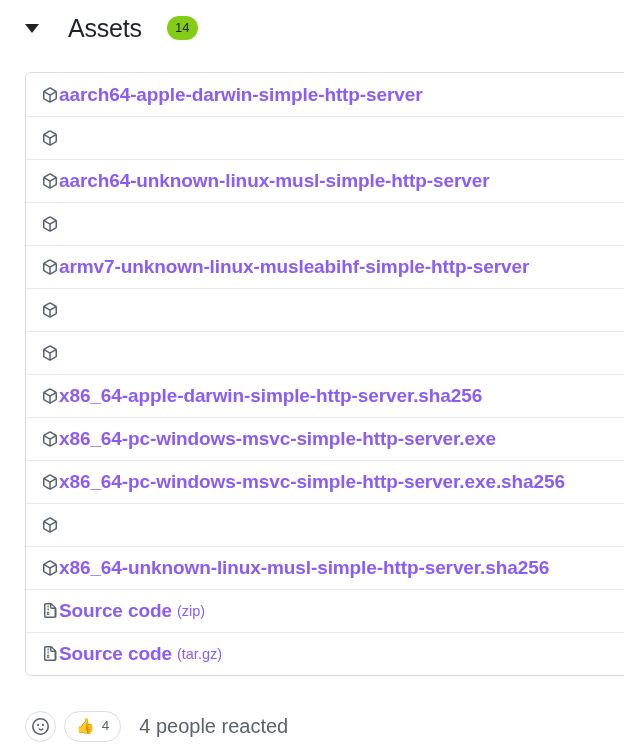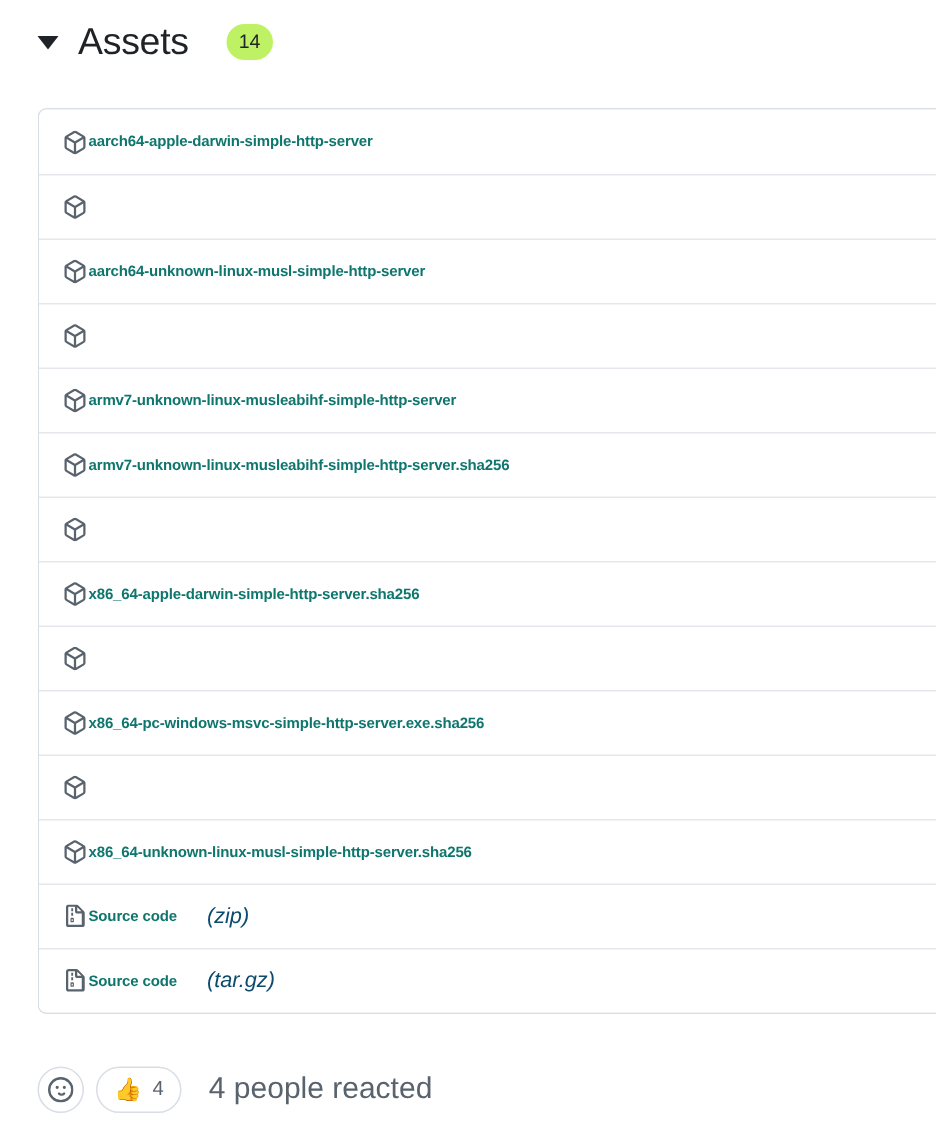--- a/index.html
+++ b/index.html
@@ -42,32 +42,33 @@
     margin-right: 1px;
     flex: 0 0 auto;
   }
   .assets-title {
     font-size: 25px;
     font-weight: 400;
     line-height: 30px;
     letter-spacing: -0.2px;
     color: #1f2328;
     white-space: nowrap;
+    margin-left: 16px;
   }
   .assets-count {
     display: inline-flex;
     align-items: center;
     justify-content: center;
     min-width: 31px;
     height: 24px;
     padding: 0 8px;
     margin-left: 13px;
     box-sizing: border-box;
     border-radius: 12px;
-    background: #bef264;
+    background: #84cc16;
     color: #1f2328;
     font-size: 13px;
     line-height: 24px;
     font-weight: 400;
   }
 
   
   .assets-box {
     position: absolute;
     left: 25px;
@@ -98,34 +99,33 @@
     display: inline-flex;
     align-items: center;
     justify-content: center;
     color: #59636e;
     margin-right: 1px;
   }
   .asset-icon svg {
     display: block;
   }
   .asset-link {
-    font-size: 10px;
+    font-size: 19px;
     font-weight: 700;
-    color: #0f766e;
+    color: #8b5cf6;
     text-decoration: none;
     white-space: nowrap;
     letter-spacing: -0.1px;
   }
   .asset-suffix {
     font-size: 14.5px;
     font-weight: 400;
-    color: #0c4a6e;
-    margin-left: 20px;
+    color: #8b5cf6;
+    margin-left: 5px;
     white-space: nowrap;
-    font-style: italic;
   }
 
   
   .reactions {
     position: absolute;
     left: 25px;
     top: 697px;
     display: flex;
     align-items: center;
     gap: 8px;
@@ -225,21 +225,20 @@
           </svg>
         </span>
         <a class="asset-link" href="#">armv7-unknown-linux-musleabihf-simple-http-server</a>
       </div>
       <div class="asset-row">
         <span class="asset-icon">
           <svg width="16" height="16" viewBox="0 0 16 16" fill="currentColor" aria-hidden="true">
             <path d="m8.878.392 5.25 3.045c.54.314.872.89.872 1.514v6.098a1.75 1.75 0 0 1-.872 1.514l-5.25 3.045a1.75 1.75 0 0 1-1.756 0l-5.25-3.045A1.75 1.75 0 0 1 1 11.049V4.951c0-.624.332-1.201.872-1.514L7.122.392a1.75 1.75 0 0 1 1.756 0ZM7.875 1.69l-4.63 2.685L8 7.133l4.755-2.758-4.63-2.685a.248.248 0 0 0-.25 0ZM2.5 5.677v5.372c0 .09.047.171.125.216l4.625 2.683V8.432Zm6.25 8.271 4.625-2.683a.25.25 0 0 0 .125-.216V5.677L8.75 8.432Z"></path>
           </svg>
         </span>
-        <a class="asset-link" href="#">armv7-unknown-linux-musleabihf-simple-http-server.sha256</a>
       </div>
       <div class="asset-row">
         <span class="asset-icon">
           <svg width="16" height="16" viewBox="0 0 16 16" fill="currentColor" aria-hidden="true">
             <path d="m8.878.392 5.25 3.045c.54.314.872.89.872 1.514v6.098a1.75 1.75 0 0 1-.872 1.514l-5.25 3.045a1.75 1.75 0 0 1-1.756 0l-5.25-3.045A1.75 1.75 0 0 1 1 11.049V4.951c0-.624.332-1.201.872-1.514L7.122.392a1.75 1.75 0 0 1 1.756 0ZM7.875 1.69l-4.63 2.685L8 7.133l4.755-2.758-4.63-2.685a.248.248 0 0 0-.25 0ZM2.5 5.677v5.372c0 .09.047.171.125.216l4.625 2.683V8.432Zm6.25 8.271 4.625-2.683a.25.25 0 0 0 .125-.216V5.677L8.75 8.432Z"></path>
           </svg>
         </span>
       </div>
       <div class="asset-row">
         <span class="asset-icon">
@@ -248,20 +247,21 @@
           </svg>
         </span>
         <a class="asset-link" href="#">x86_64-apple-darwin-simple-http-server.sha256</a>
       </div>
       <div class="asset-row">
         <span class="asset-icon">
           <svg width="16" height="16" viewBox="0 0 16 16" fill="currentColor" aria-hidden="true">
             <path d="m8.878.392 5.25 3.045c.54.314.872.89.872 1.514v6.098a1.75 1.75 0 0 1-.872 1.514l-5.25 3.045a1.75 1.75 0 0 1-1.756 0l-5.25-3.045A1.75 1.75 0 0 1 1 11.049V4.951c0-.624.332-1.201.872-1.514L7.122.392a1.75 1.75 0 0 1 1.756 0ZM7.875 1.69l-4.63 2.685L8 7.133l4.755-2.758-4.63-2.685a.248.248 0 0 0-.25 0ZM2.5 5.677v5.372c0 .09.047.171.125.216l4.625 2.683V8.432Zm6.25 8.271 4.625-2.683a.25.25 0 0 0 .125-.216V5.677L8.75 8.432Z"></path>
           </svg>
         </span>
+        <a class="asset-link" href="#">x86_64-pc-windows-msvc-simple-http-server.exe</a>
       </div>
       <div class="asset-row">
         <span class="asset-icon">
           <svg width="16" height="16" viewBox="0 0 16 16" fill="currentColor" aria-hidden="true">
             <path d="m8.878.392 5.25 3.045c.54.314.872.89.872 1.514v6.098a1.75 1.75 0 0 1-.872 1.514l-5.25 3.045a1.75 1.75 0 0 1-1.756 0l-5.25-3.045A1.75 1.75 0 0 1 1 11.049V4.951c0-.624.332-1.201.872-1.514L7.122.392a1.75 1.75 0 0 1 1.756 0ZM7.875 1.69l-4.63 2.685L8 7.133l4.755-2.758-4.63-2.685a.248.248 0 0 0-.25 0ZM2.5 5.677v5.372c0 .09.047.171.125.216l4.625 2.683V8.432Zm6.25 8.271 4.625-2.683a.25.25 0 0 0 .125-.216V5.677L8.75 8.432Z"></path>
           </svg>
         </span>
         <a class="asset-link" href="#">x86_64-pc-windows-msvc-simple-http-server.exe.sha256</a>
       </div>
       <div class="asset-row">

